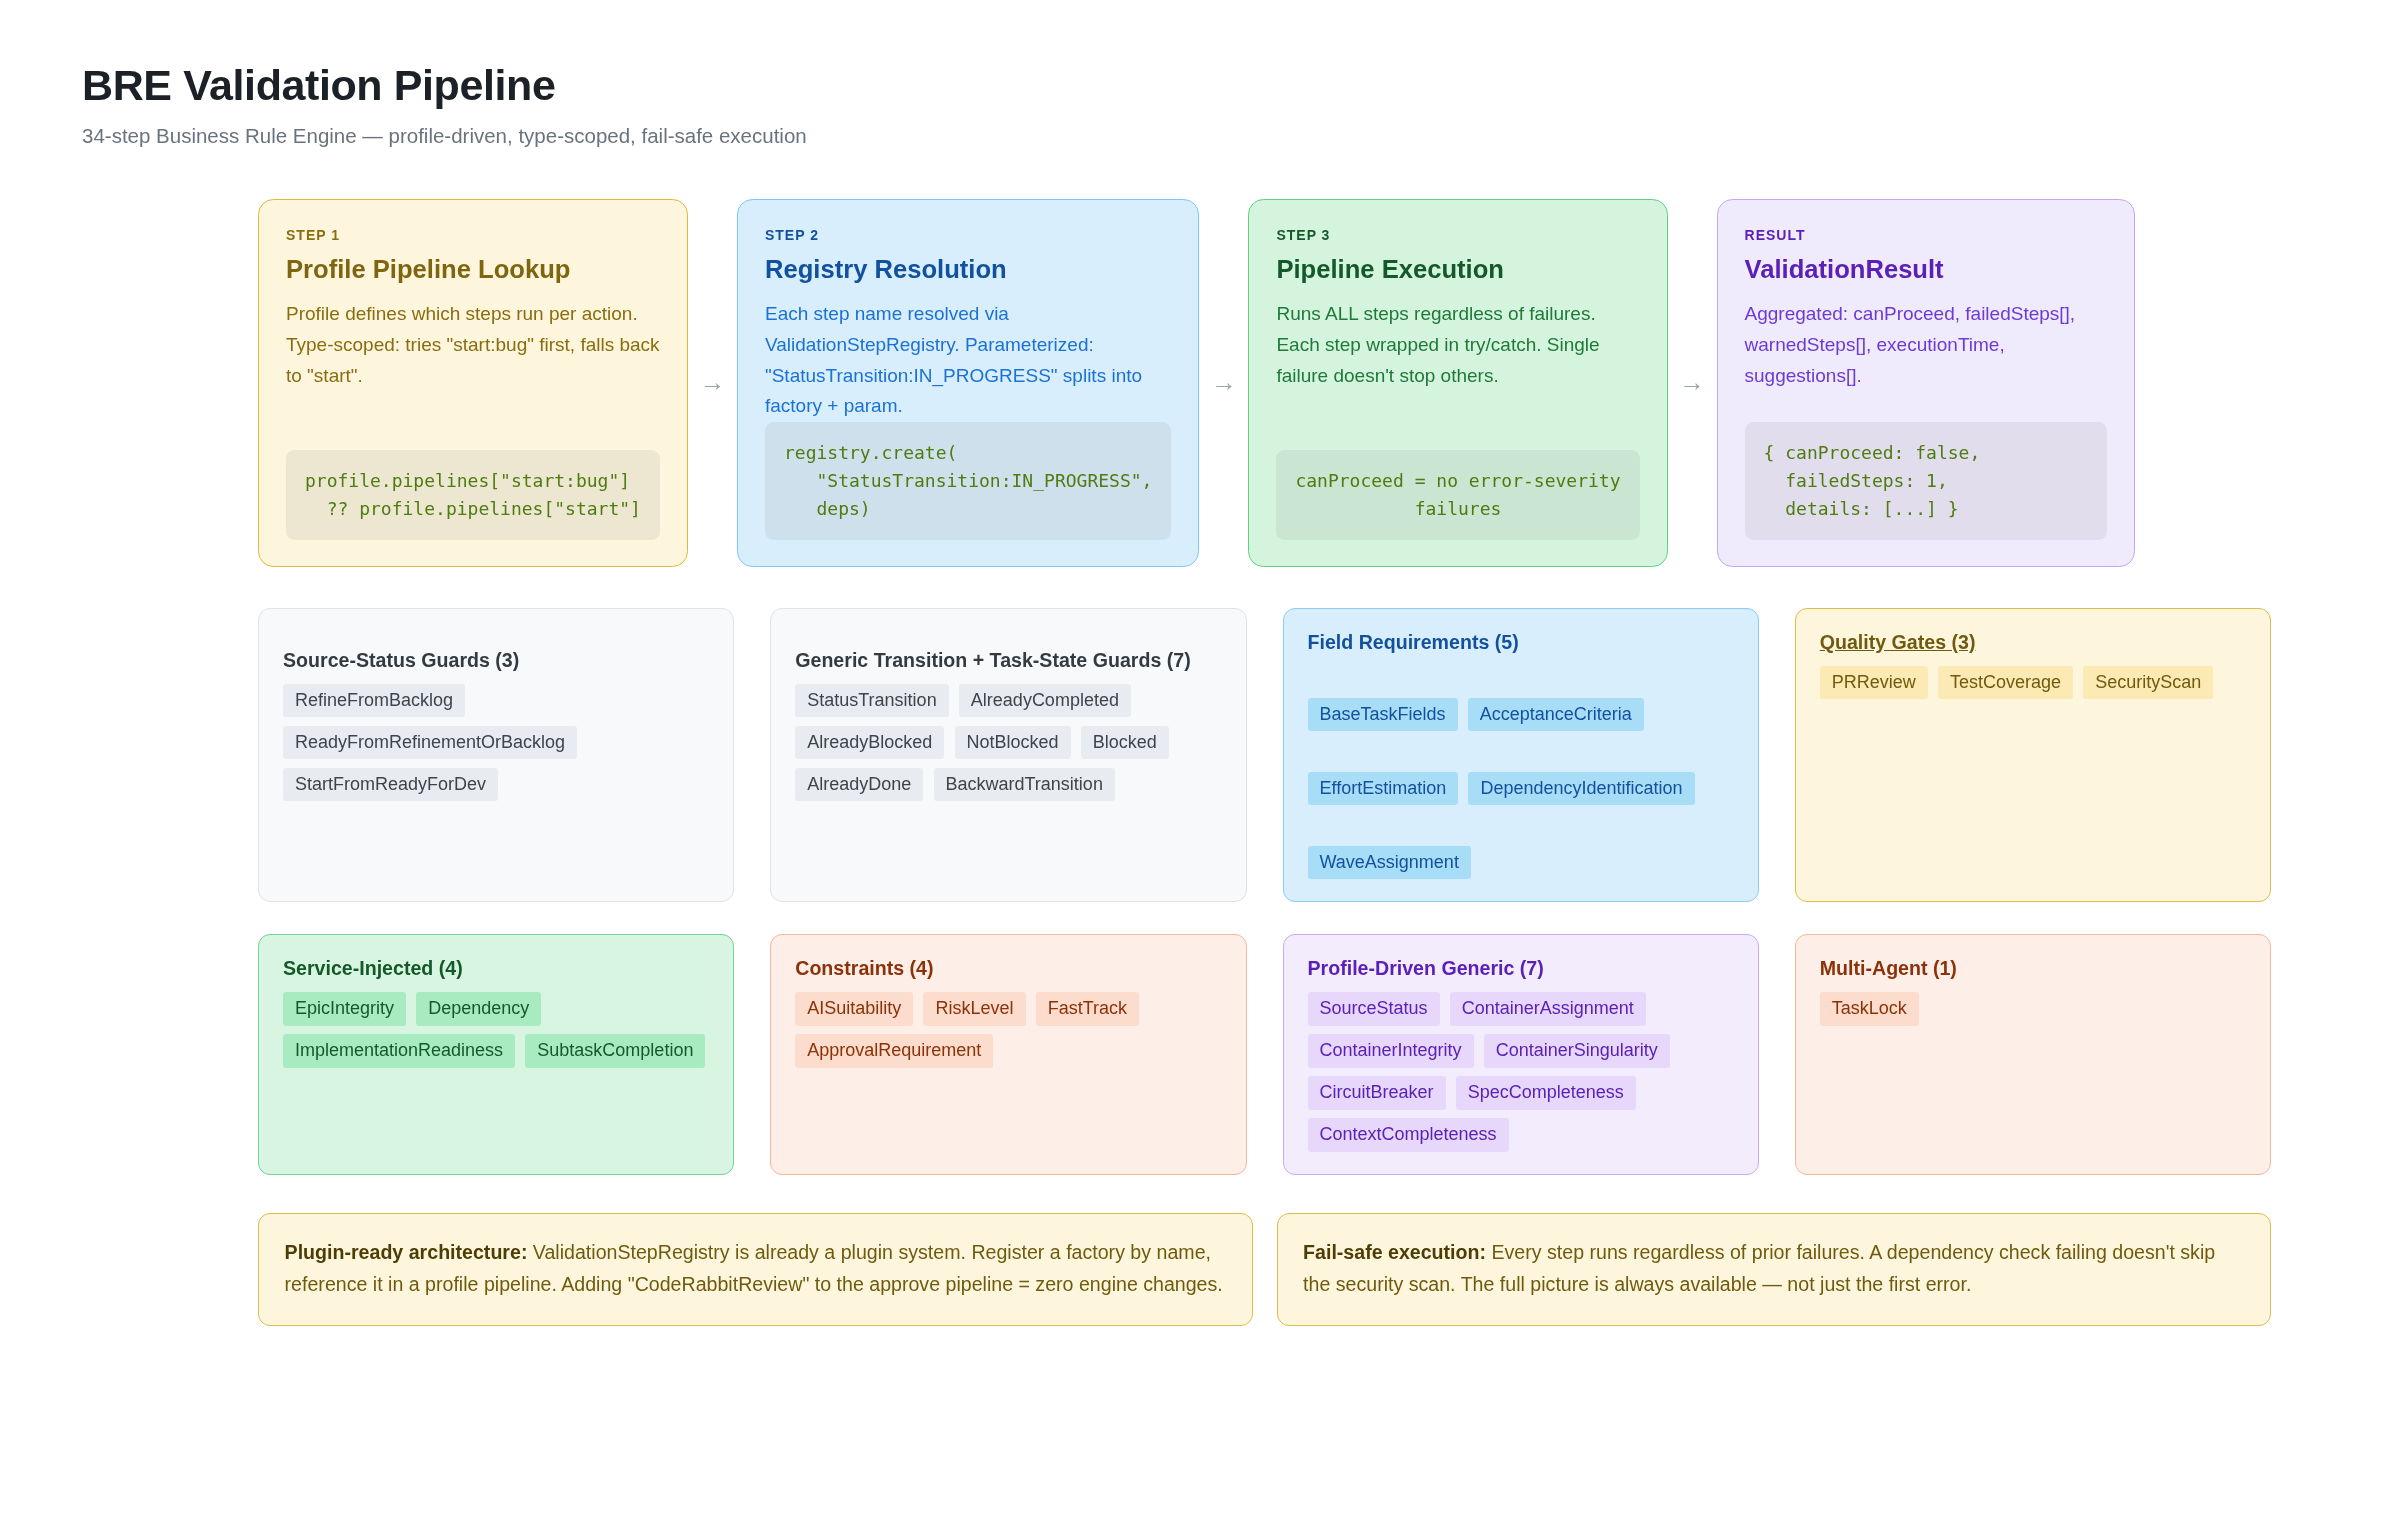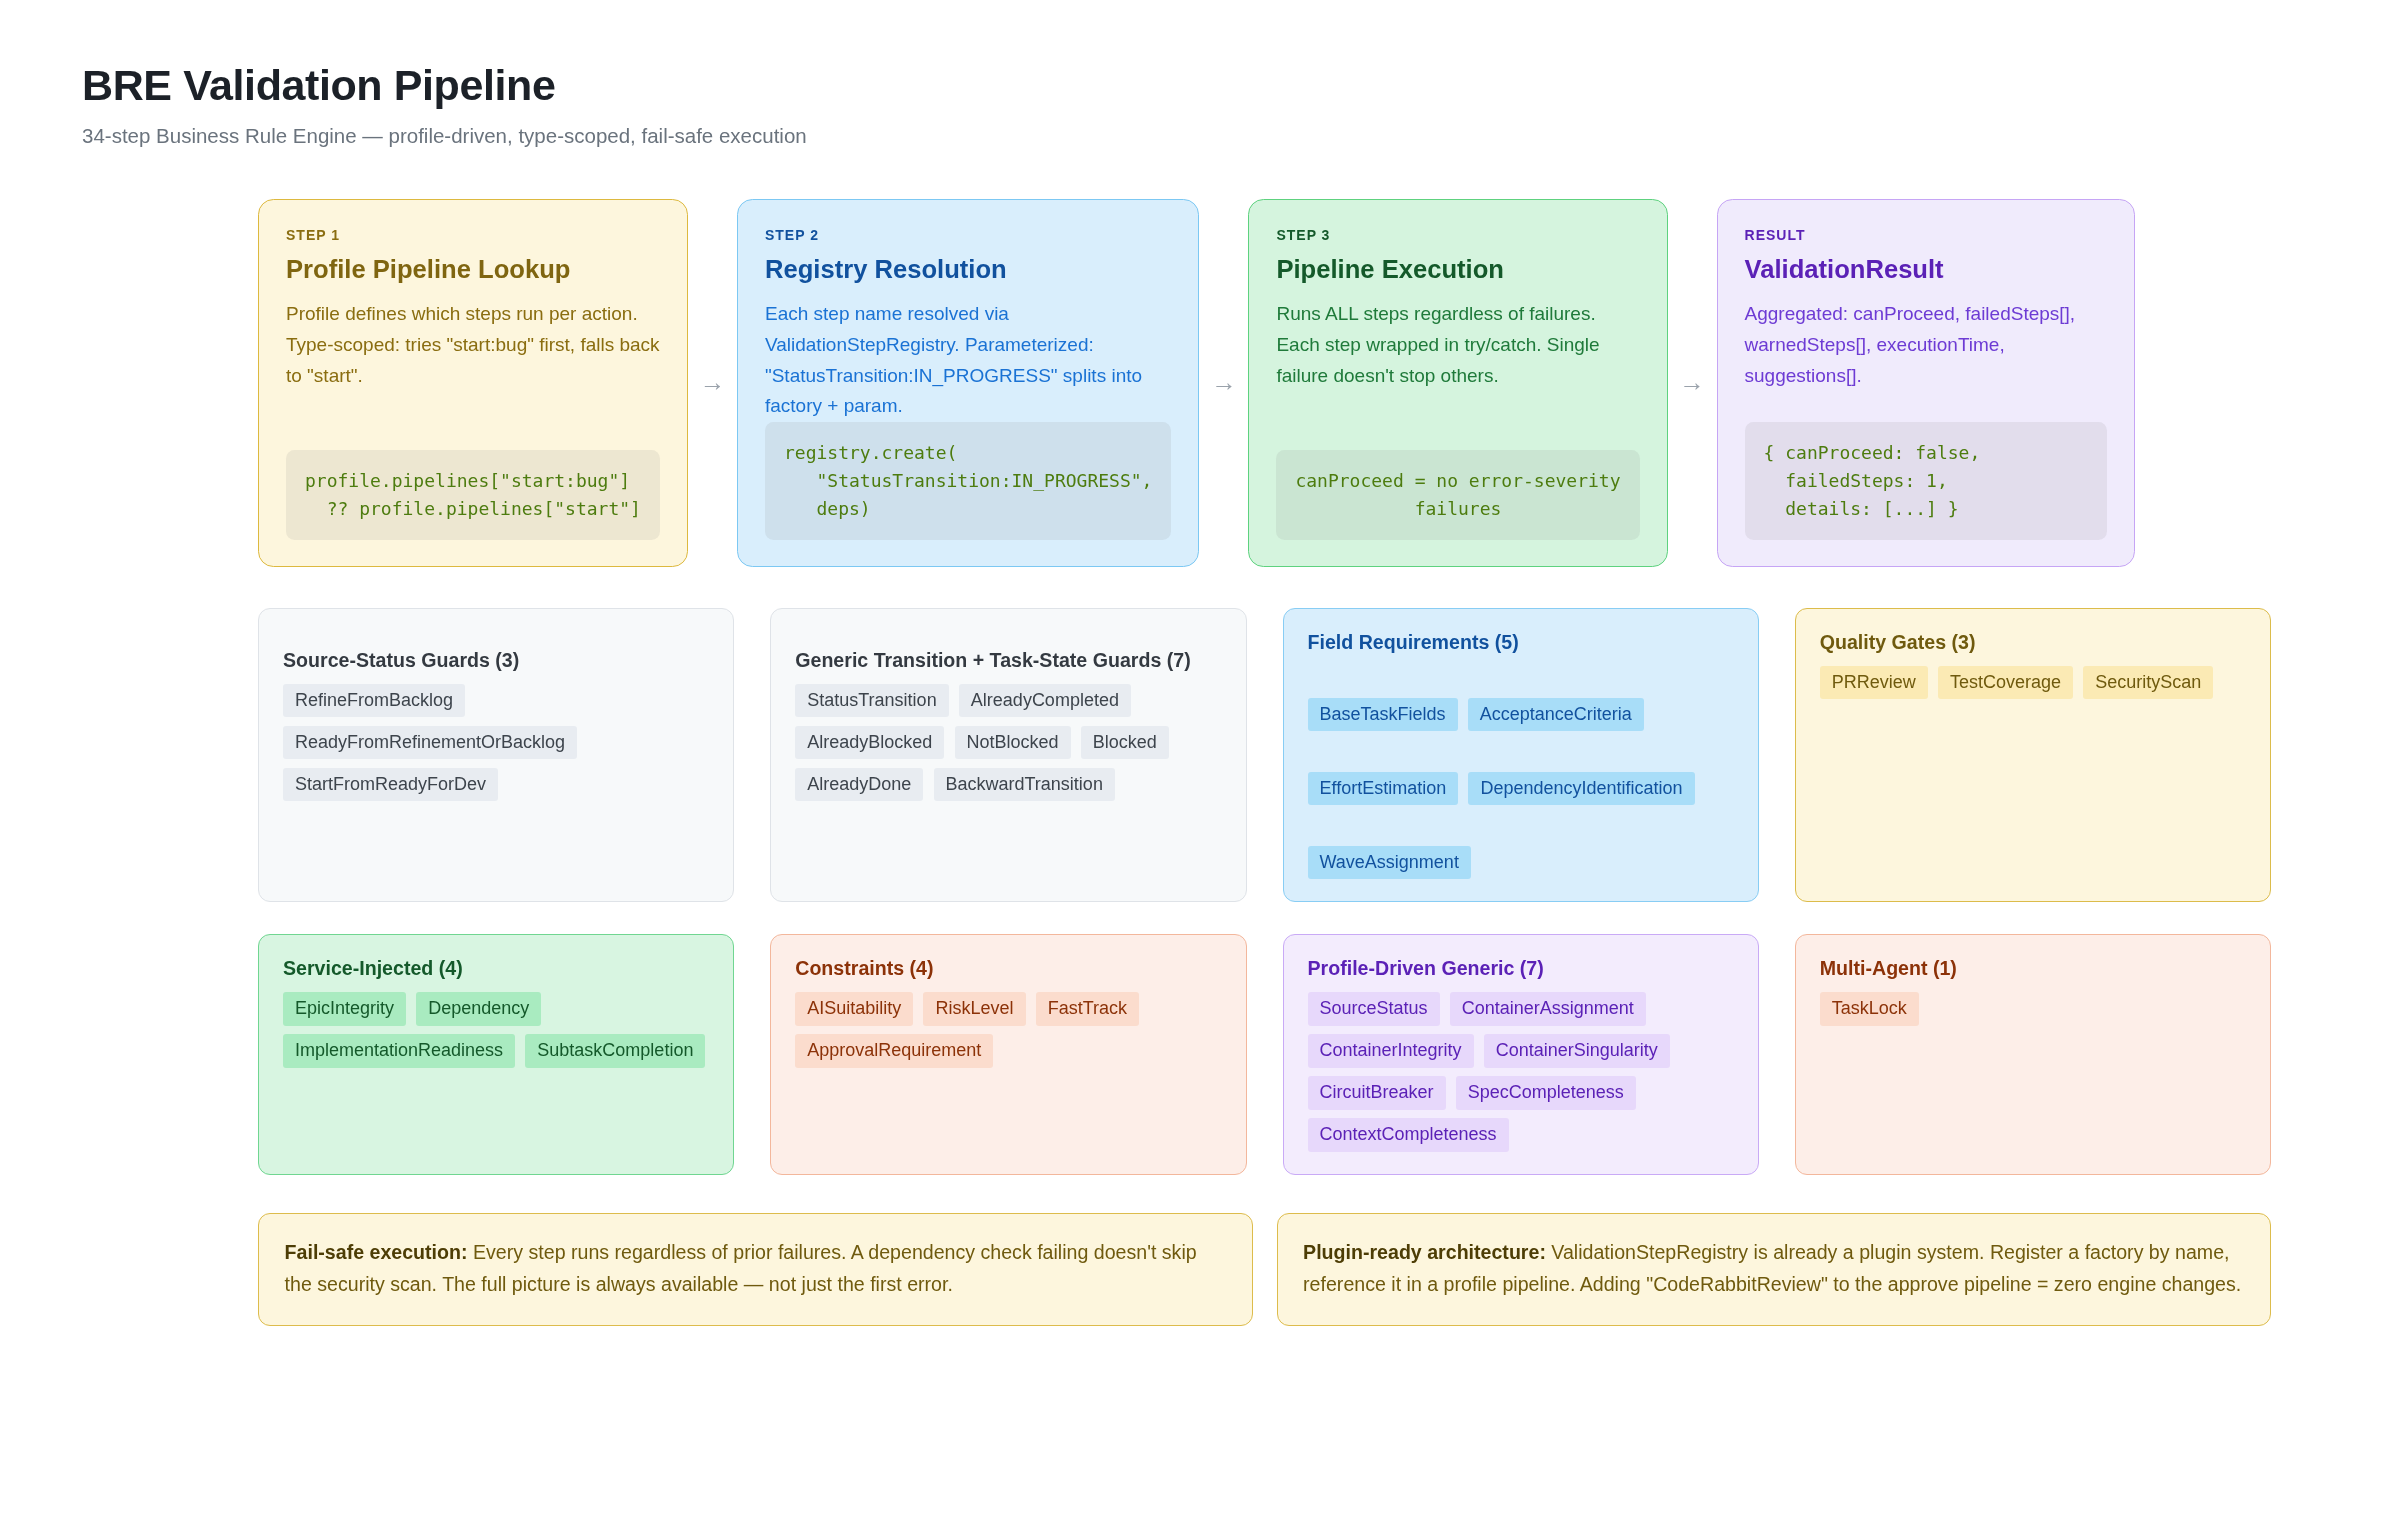--- a/index.html
+++ b/index.html
@@ -131,21 +131,21 @@
 
   .g-gray   { background: #f7f9fa; border-color: #dfe3e8; }
   .g-gray .cat-title { color: #343a41; margin-top: 18px; }
   .g-gray .pill { background: #e8ecf1; color: #3d444c; }
 
   .g-blue   { background: #d9eefc; border-color: #88cdf4; }
   .g-blue .cat-title { color: #11519e; }
   .g-blue .pill { background: #a8ddf8; color: #11519e; margin-top: 32px; }
 
   .g-amber  { background: #fdf6dd; border-color: #dcbc4b; }
-  .g-amber .cat-title { color: #6f5a0e; }
+  .g-amber .cat-title { color: #6f5a0e; text-decoration: underline; }
   .g-amber .pill { background: #fbeab4; color: #6f5a0e; }
 
   .g-green  { background: #d8f5e1; border-color: #70d691; }
   .g-green .cat-title { color: #14592a; }
   .g-green .pill { background: #a9ebc0; color: #14592a; }
 
   .g-red    { background: #fdeee8; border-color: #f3b79c; }
   .g-red .cat-title { color: #8c3208; }
   .g-red .pill { background: #fbdccd; color: #8c3208; }
 
@@ -297,21 +297,21 @@
     <div class="cat-card g-red tall">
       <div class="cat-title">Multi-Agent (1)</div>
       <div class="pills">
           <span class="pill">TaskLock</span>
         </div>
     </div>
   </div>
 
   <div class="notes-row">
     <div class="note">
+      <b>Plugin-ready architecture:</b><span> ValidationStepRegistry is already a plugin system. Register a factory by name, reference it in a profile pipeline. Adding "CodeRabbitReview" to the approve pipeline = zero engine changes.</span>
+    </div>
+    <div class="note">
       <b>Fail-safe execution:</b><span> Every step runs regardless of prior failures. A dependency check failing doesn't skip the security scan. The full picture is always available — not just the first error.</span>
     </div>
-    <div class="note">
-      <b>Plugin-ready architecture:</b><span> ValidationStepRegistry is already a plugin system. Register a factory by name, reference it in a profile pipeline. Adding "CodeRabbitReview" to the approve pipeline = zero engine changes.</span>
-    </div>
   </div>
 
 </div>
 
 
 </body></html>

